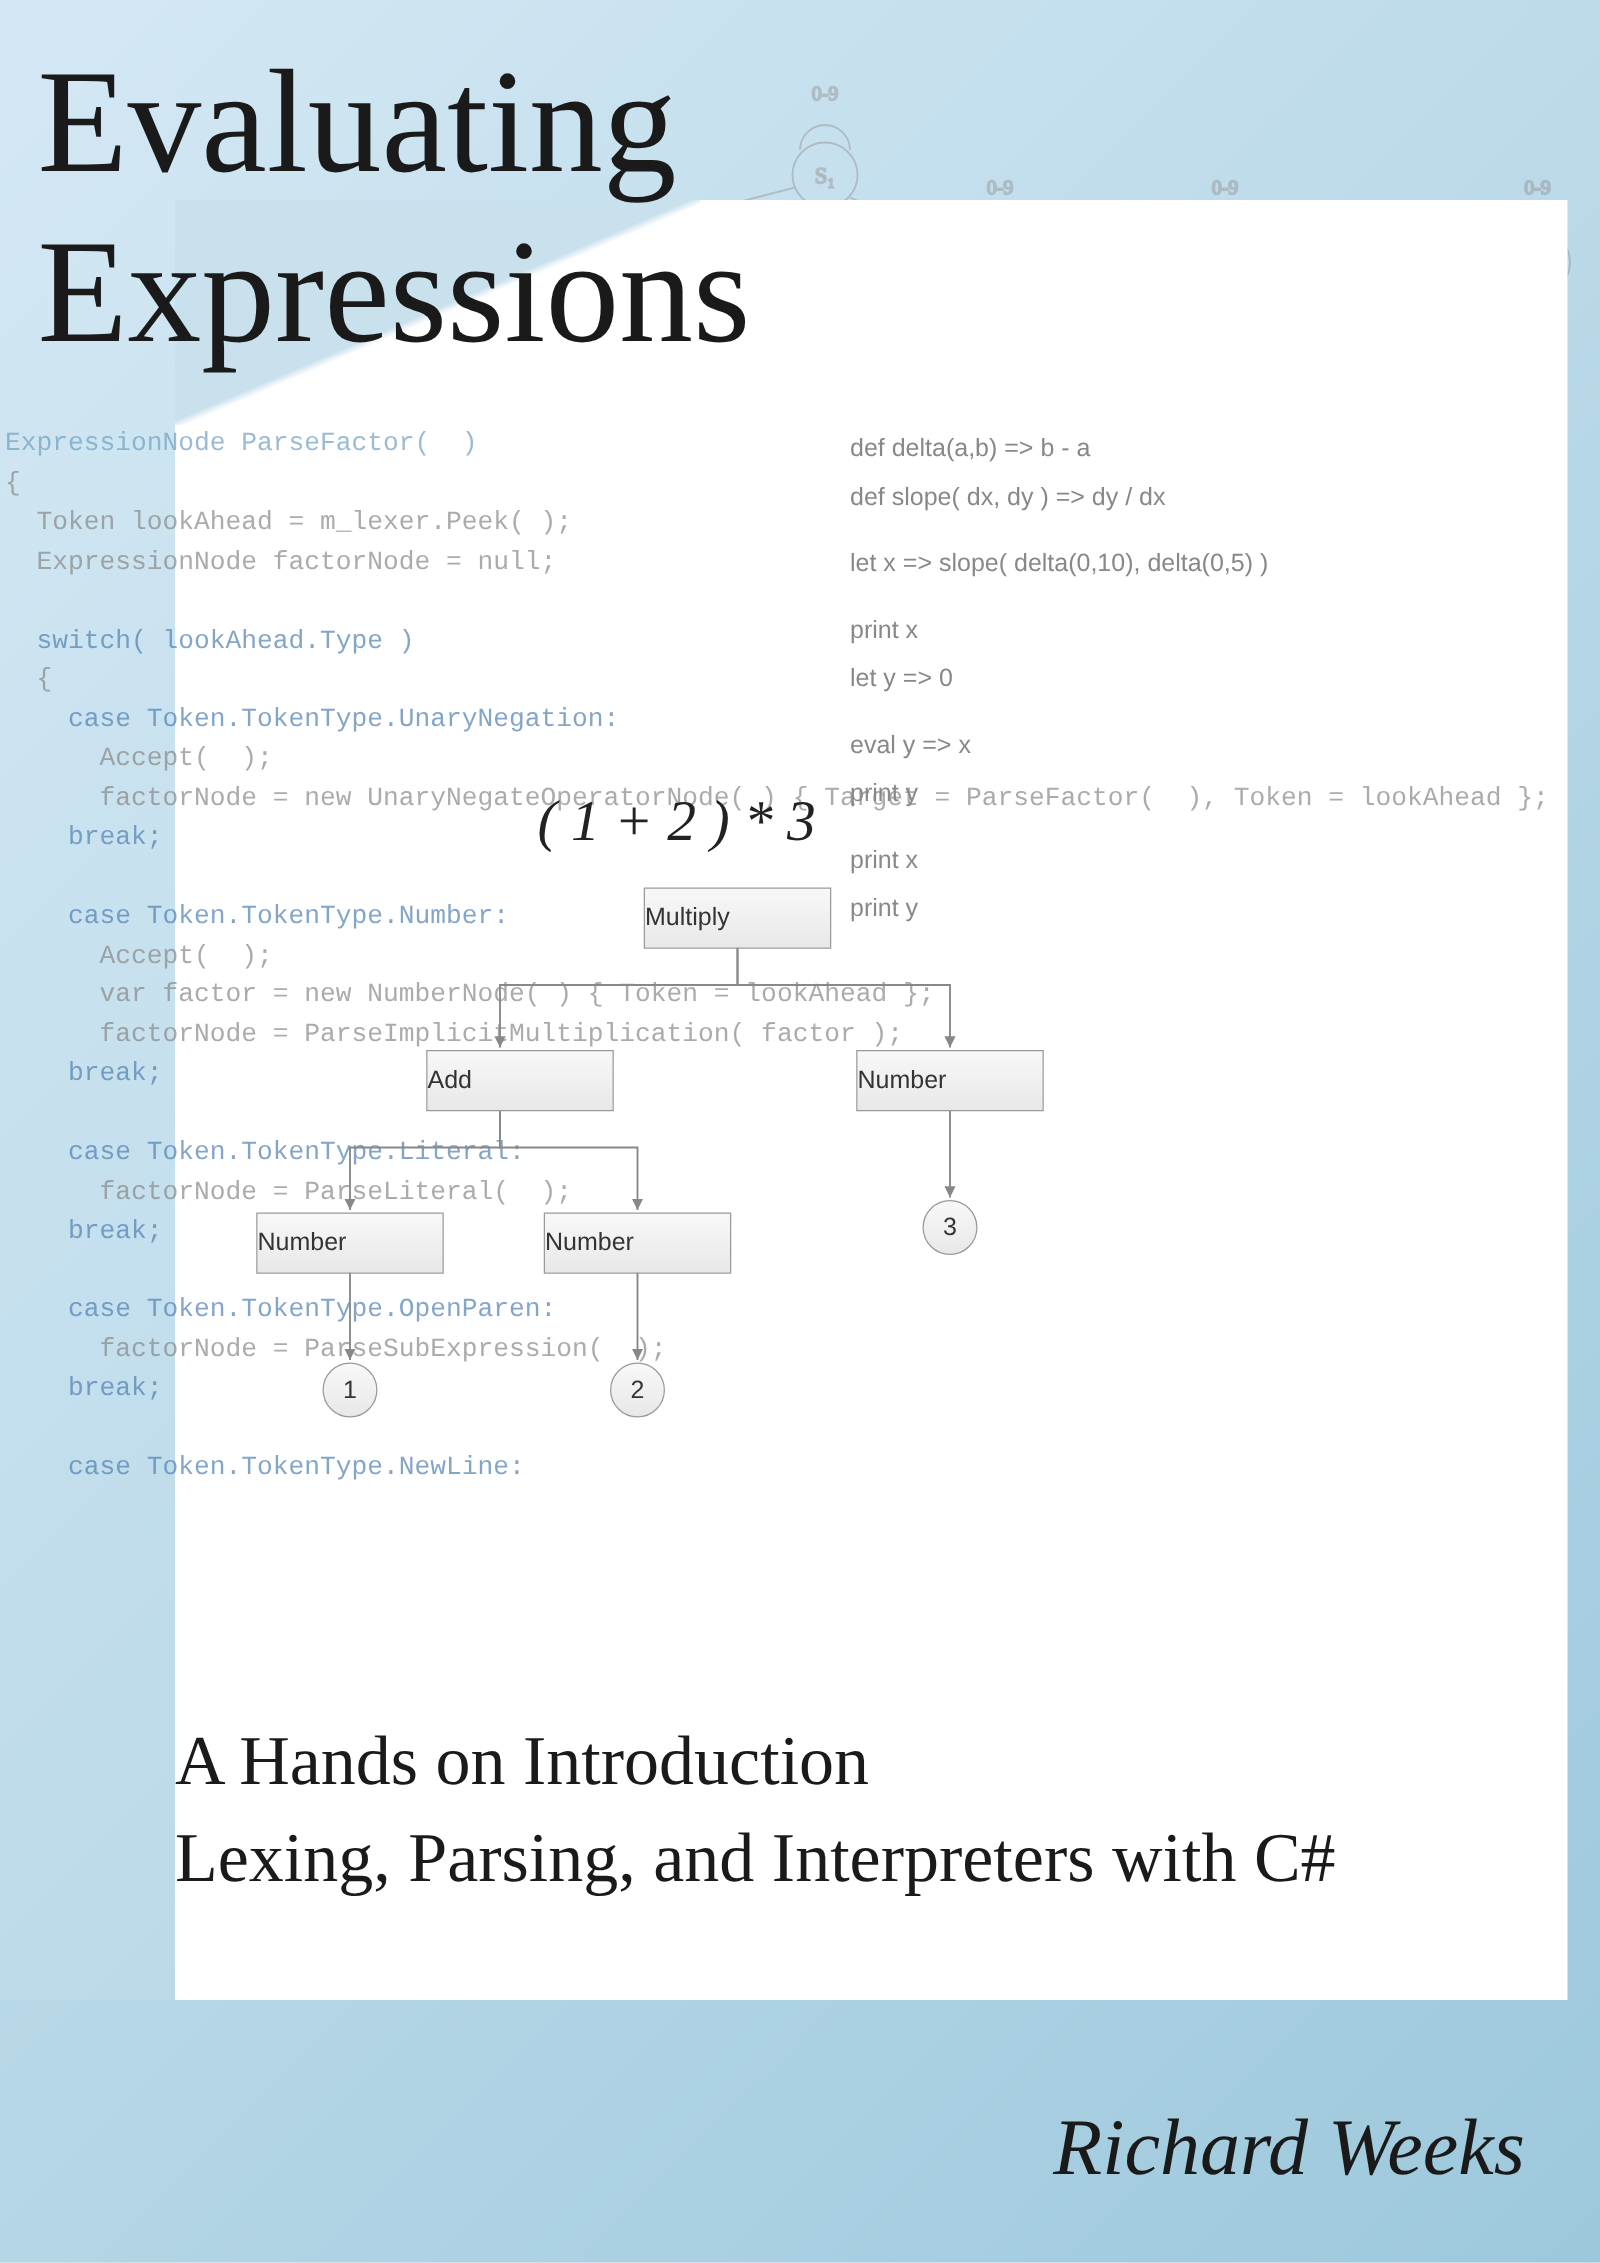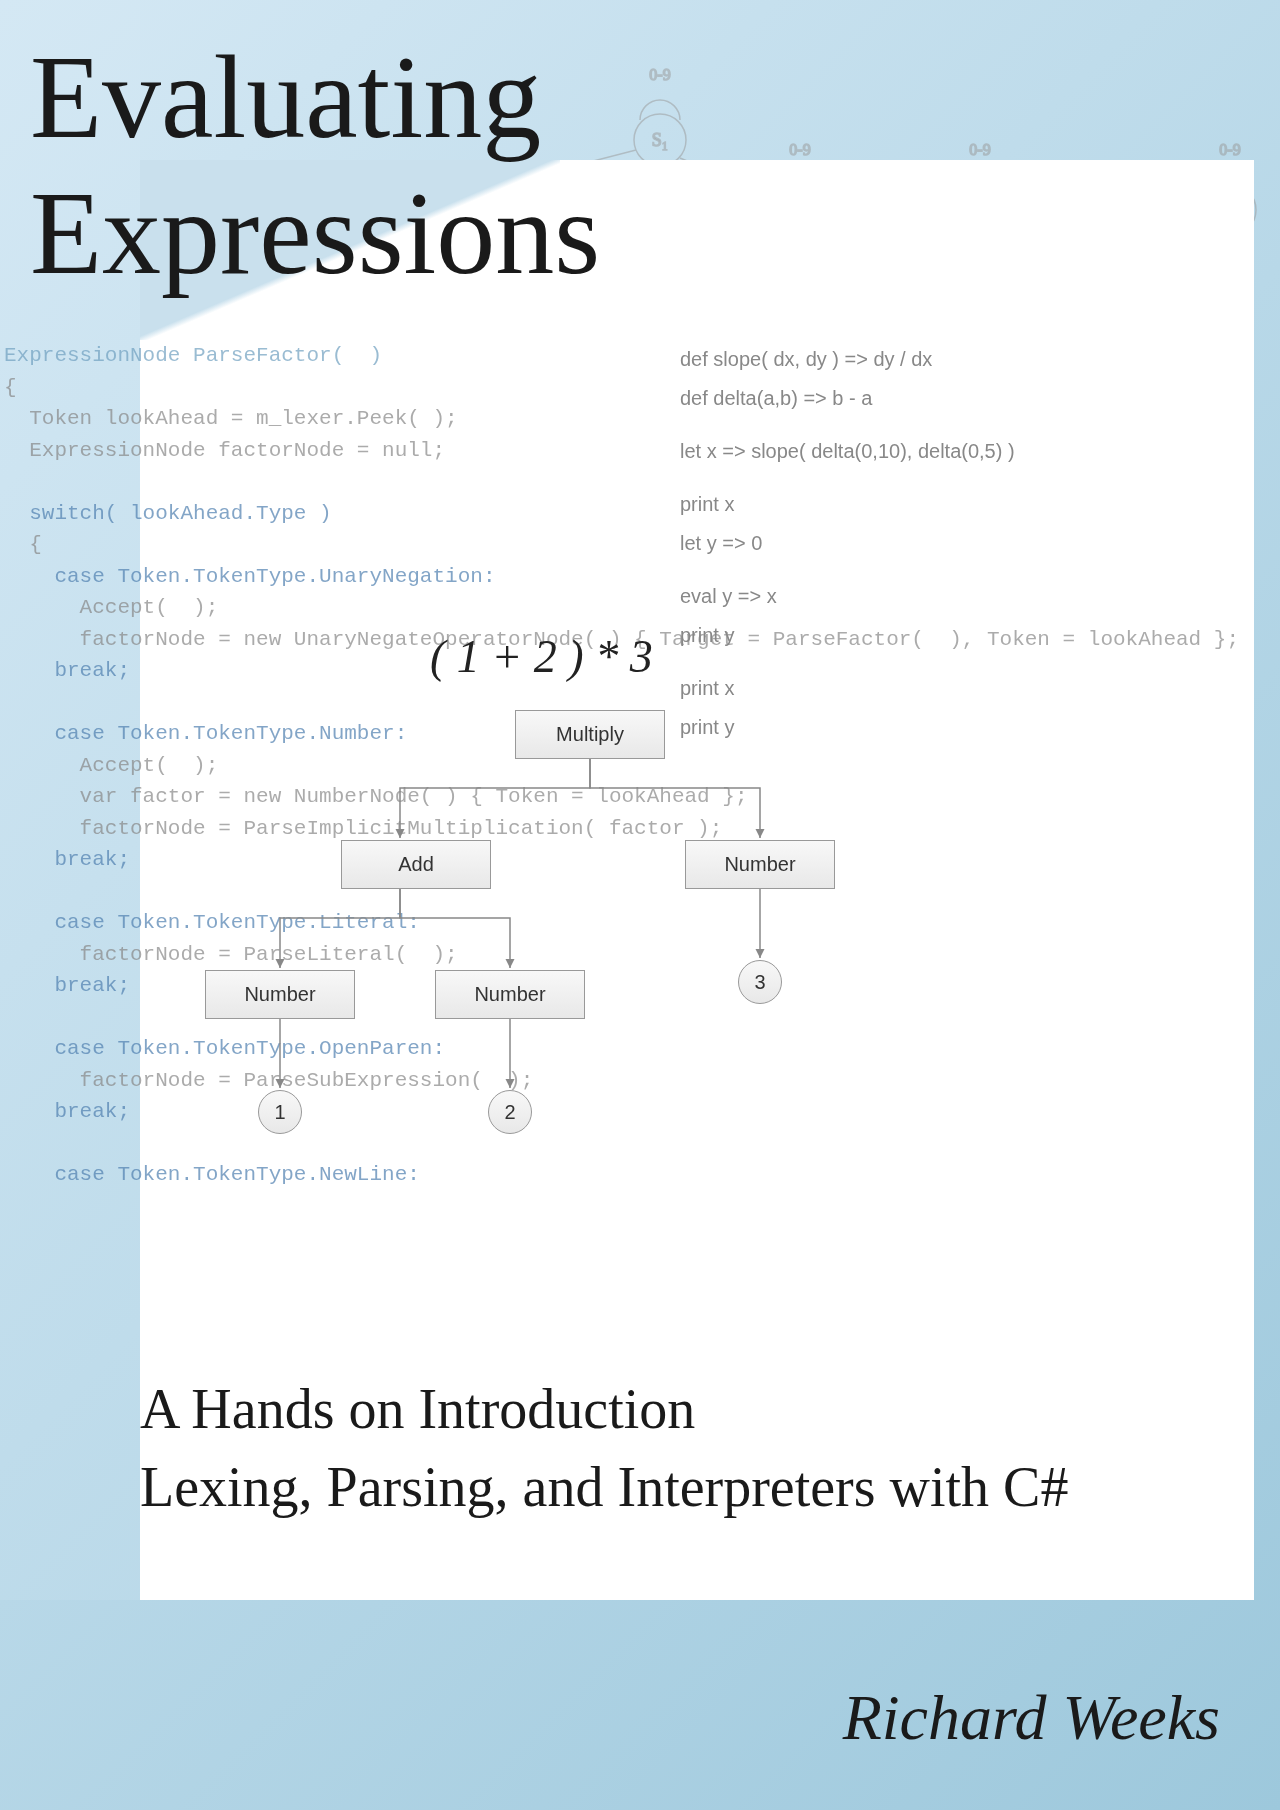--- a/index.html
+++ b/index.html
@@ -112,21 +112,20 @@
     height: 560px;
     z-index: 7;
   }
   .tree-node {
     position: absolute;
     border: 1px solid #999;
     background: linear-gradient(to bottom, #f8f8f8, #e8e8e8);
     font-family: Arial, sans-serif;
     font-size: 20px;
     color: #333;
-    text-align: center;
     padding: 12px 0;
     width: 150px;
   }
   .tree-leaf {
     position: absolute;
     width: 44px;
     height: 44px;
     border: 1px solid #999;
     border-radius: 50%;
     background: linear-gradient(to bottom, #f8f8f8, #e8e8e8);
@@ -232,22 +231,22 @@
 <span>      factorNode = ParseLiteral(  );</span>
 <span class="kw">    break;</span>
 <span></span>
 <span class="kw">    case Token.TokenType.OpenParen:</span>
 <span>      factorNode = ParseSubExpression(  );</span>
 <span class="kw">    break;</span>
 <span></span>
 <span class="kw">    case Token.TokenType.NewLine:</span></div>
 
 <div class="right-code">
+  <div>def delta(a,b) =&gt; b - a</div>
   <div>def slope( dx, dy ) =&gt; dy / dx</div>
-  <div>def delta(a,b) =&gt; b - a</div>
   <div style="margin-top:14px">let x =&gt; slope( delta(0,10), delta(0,5) )</div>
   <div style="margin-top:14px">print x</div>
   <div style="margin-top:0">let y =&gt; 0</div>
   <div style="margin-top:14px">eval y =&gt; x</div>
   <div>print y</div>
   <div style="margin-top:14px">print x</div>
   <div>print y</div>
 </div>
 
 <div class="expr-label">( 1 + 2 ) * 3</div>

